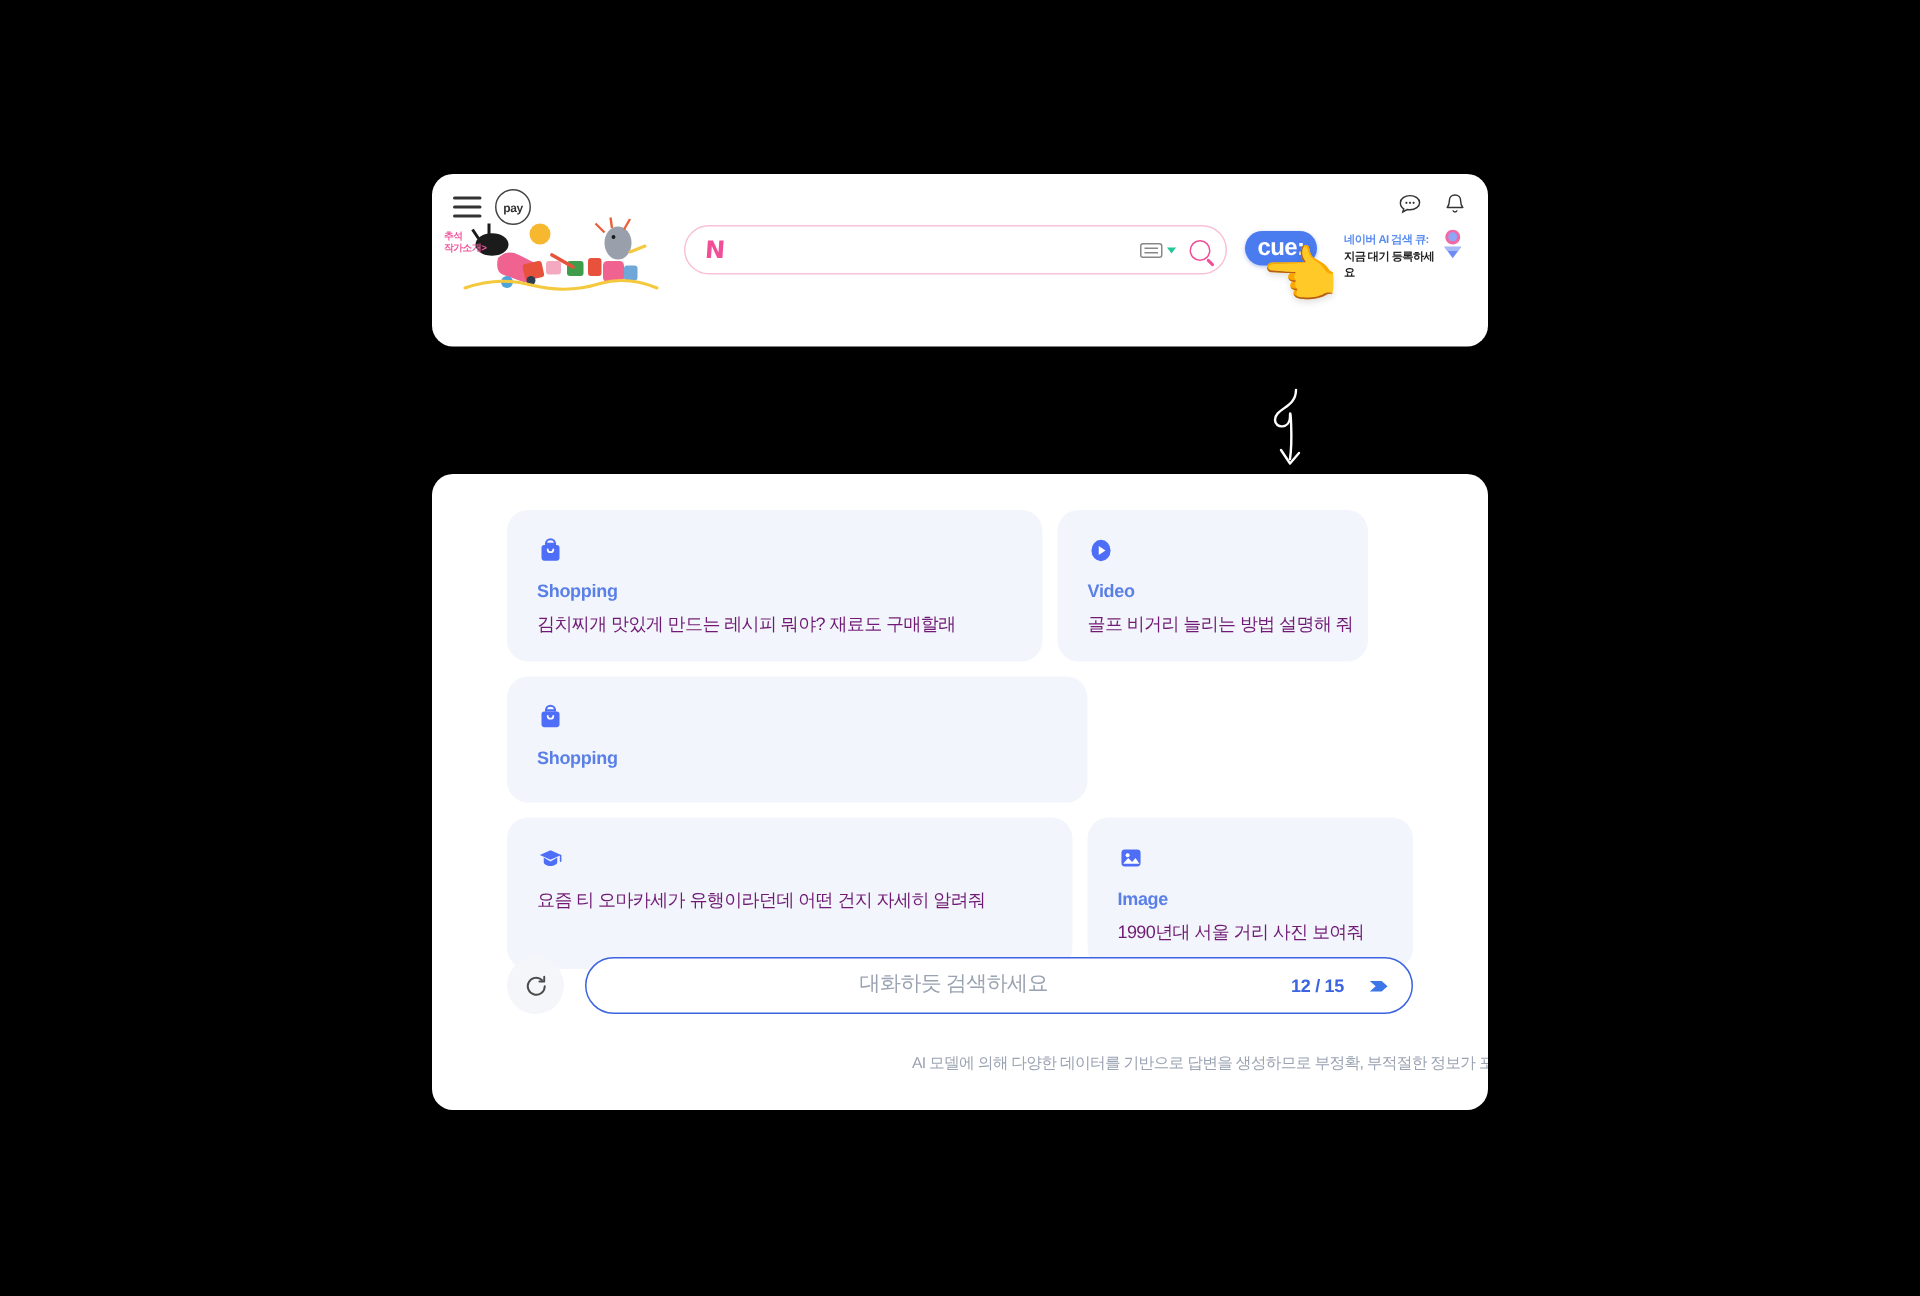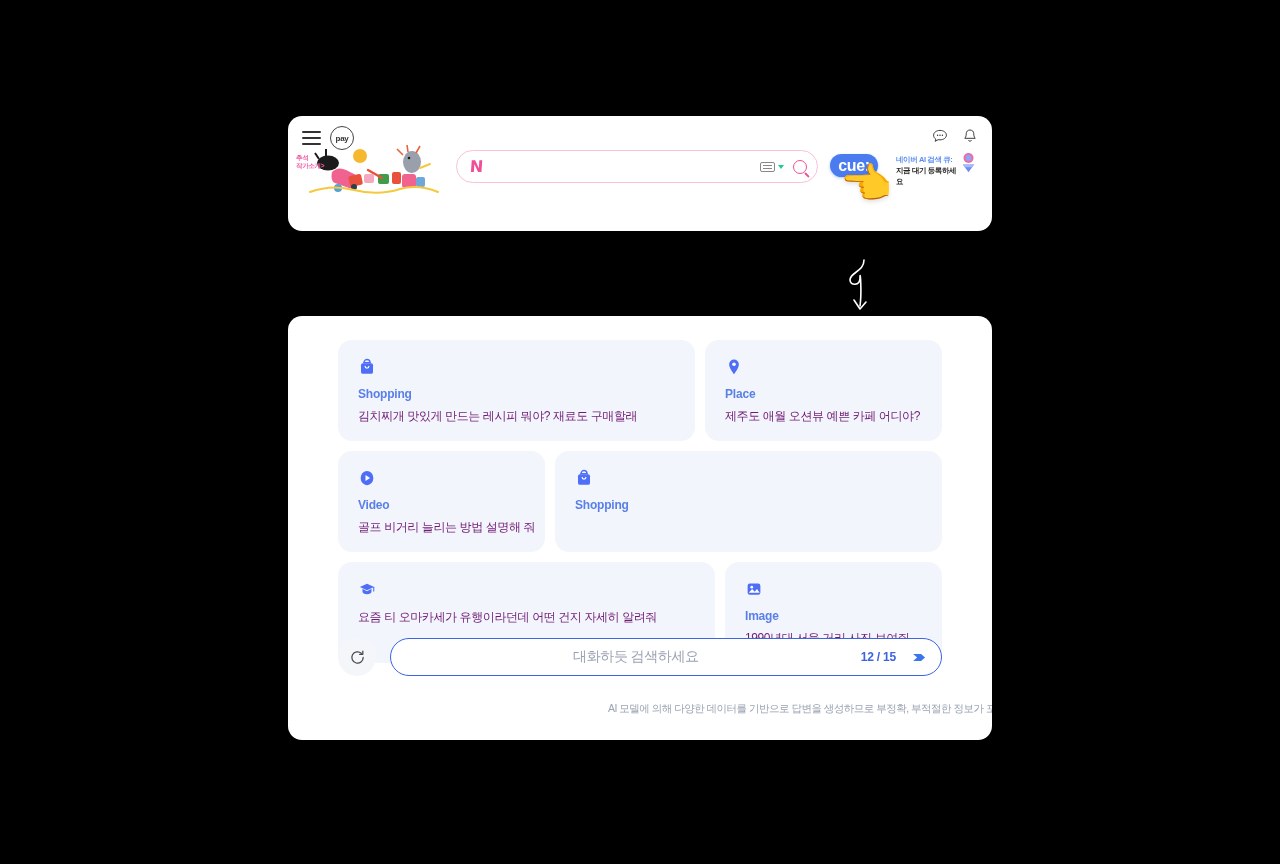--- a/index.html
+++ b/index.html
@@ -271,28 +271,20 @@
         <div class="card w-357">
           <div class="card-icon"><svg viewBox="0 0 24 24" width="18" height="18">
         <rect x="4" y="7" width="16" height="14" rx="2.5" fill="#4f6ef7"></rect>
         <path d="M8 7V6a4 4 0 0 1 8 0v1" fill="none" stroke="#4f6ef7" stroke-width="1.8"></path>
         <path d="M9.5 11a2.5 2.5 0 0 0 5 0" fill="none" stroke="#fff" stroke-width="1.6" stroke-linecap="round"></path>
         <rect x="7" y="5.2" width="10" height="1.8" rx="0.9" fill="#4f6ef7"></rect>
             </svg></div>
      <div class="card-cat">Shopping</div>
      <div class="card-q">김치찌개 맛있게 만드는 레시피 뭐야? 재료도 구매할래</div>
         </div>
-        <div class="card w-237">
-          <div class="card-icon"><svg viewBox="0 0 24 24" width="18" height="18">
-        <path d="M12 2a6.5 6.5 0 0 1 6.5 6.5c0 4.8-6.5 13-6.5 13S5.5 13.3 5.5 8.5A6.5 6.5 0 0 1 12 2z" fill="#4f6ef7"></path>
-        <circle cx="12" cy="8.4" r="2.4" fill="#fff"></circle>
-            </svg></div>
-     <div class="card-cat">Place</div>
-     <div class="card-q">제주도 애월 오션뷰 예쁜 카페 어디야?</div>
-        </div>
         <div class="card w-207">
           <div class="card-icon"><svg viewBox="0 0 24 24" width="18" height="18">
         <ellipse cx="12" cy="12" rx="8.5" ry="9.5" fill="#4f6ef7"></ellipse>
         <path d="M10 8l6 4-6 4z" fill="#fff"></path>
             </svg></div>
      <div class="card-cat">Video</div>
      <div class="card-q">골프 비거리 늘리는 방법 설명해 줘</div>
         </div>
         <div class="card w-387">
           <div class="card-icon"><svg viewBox="0 0 24 24" width="18" height="18">

